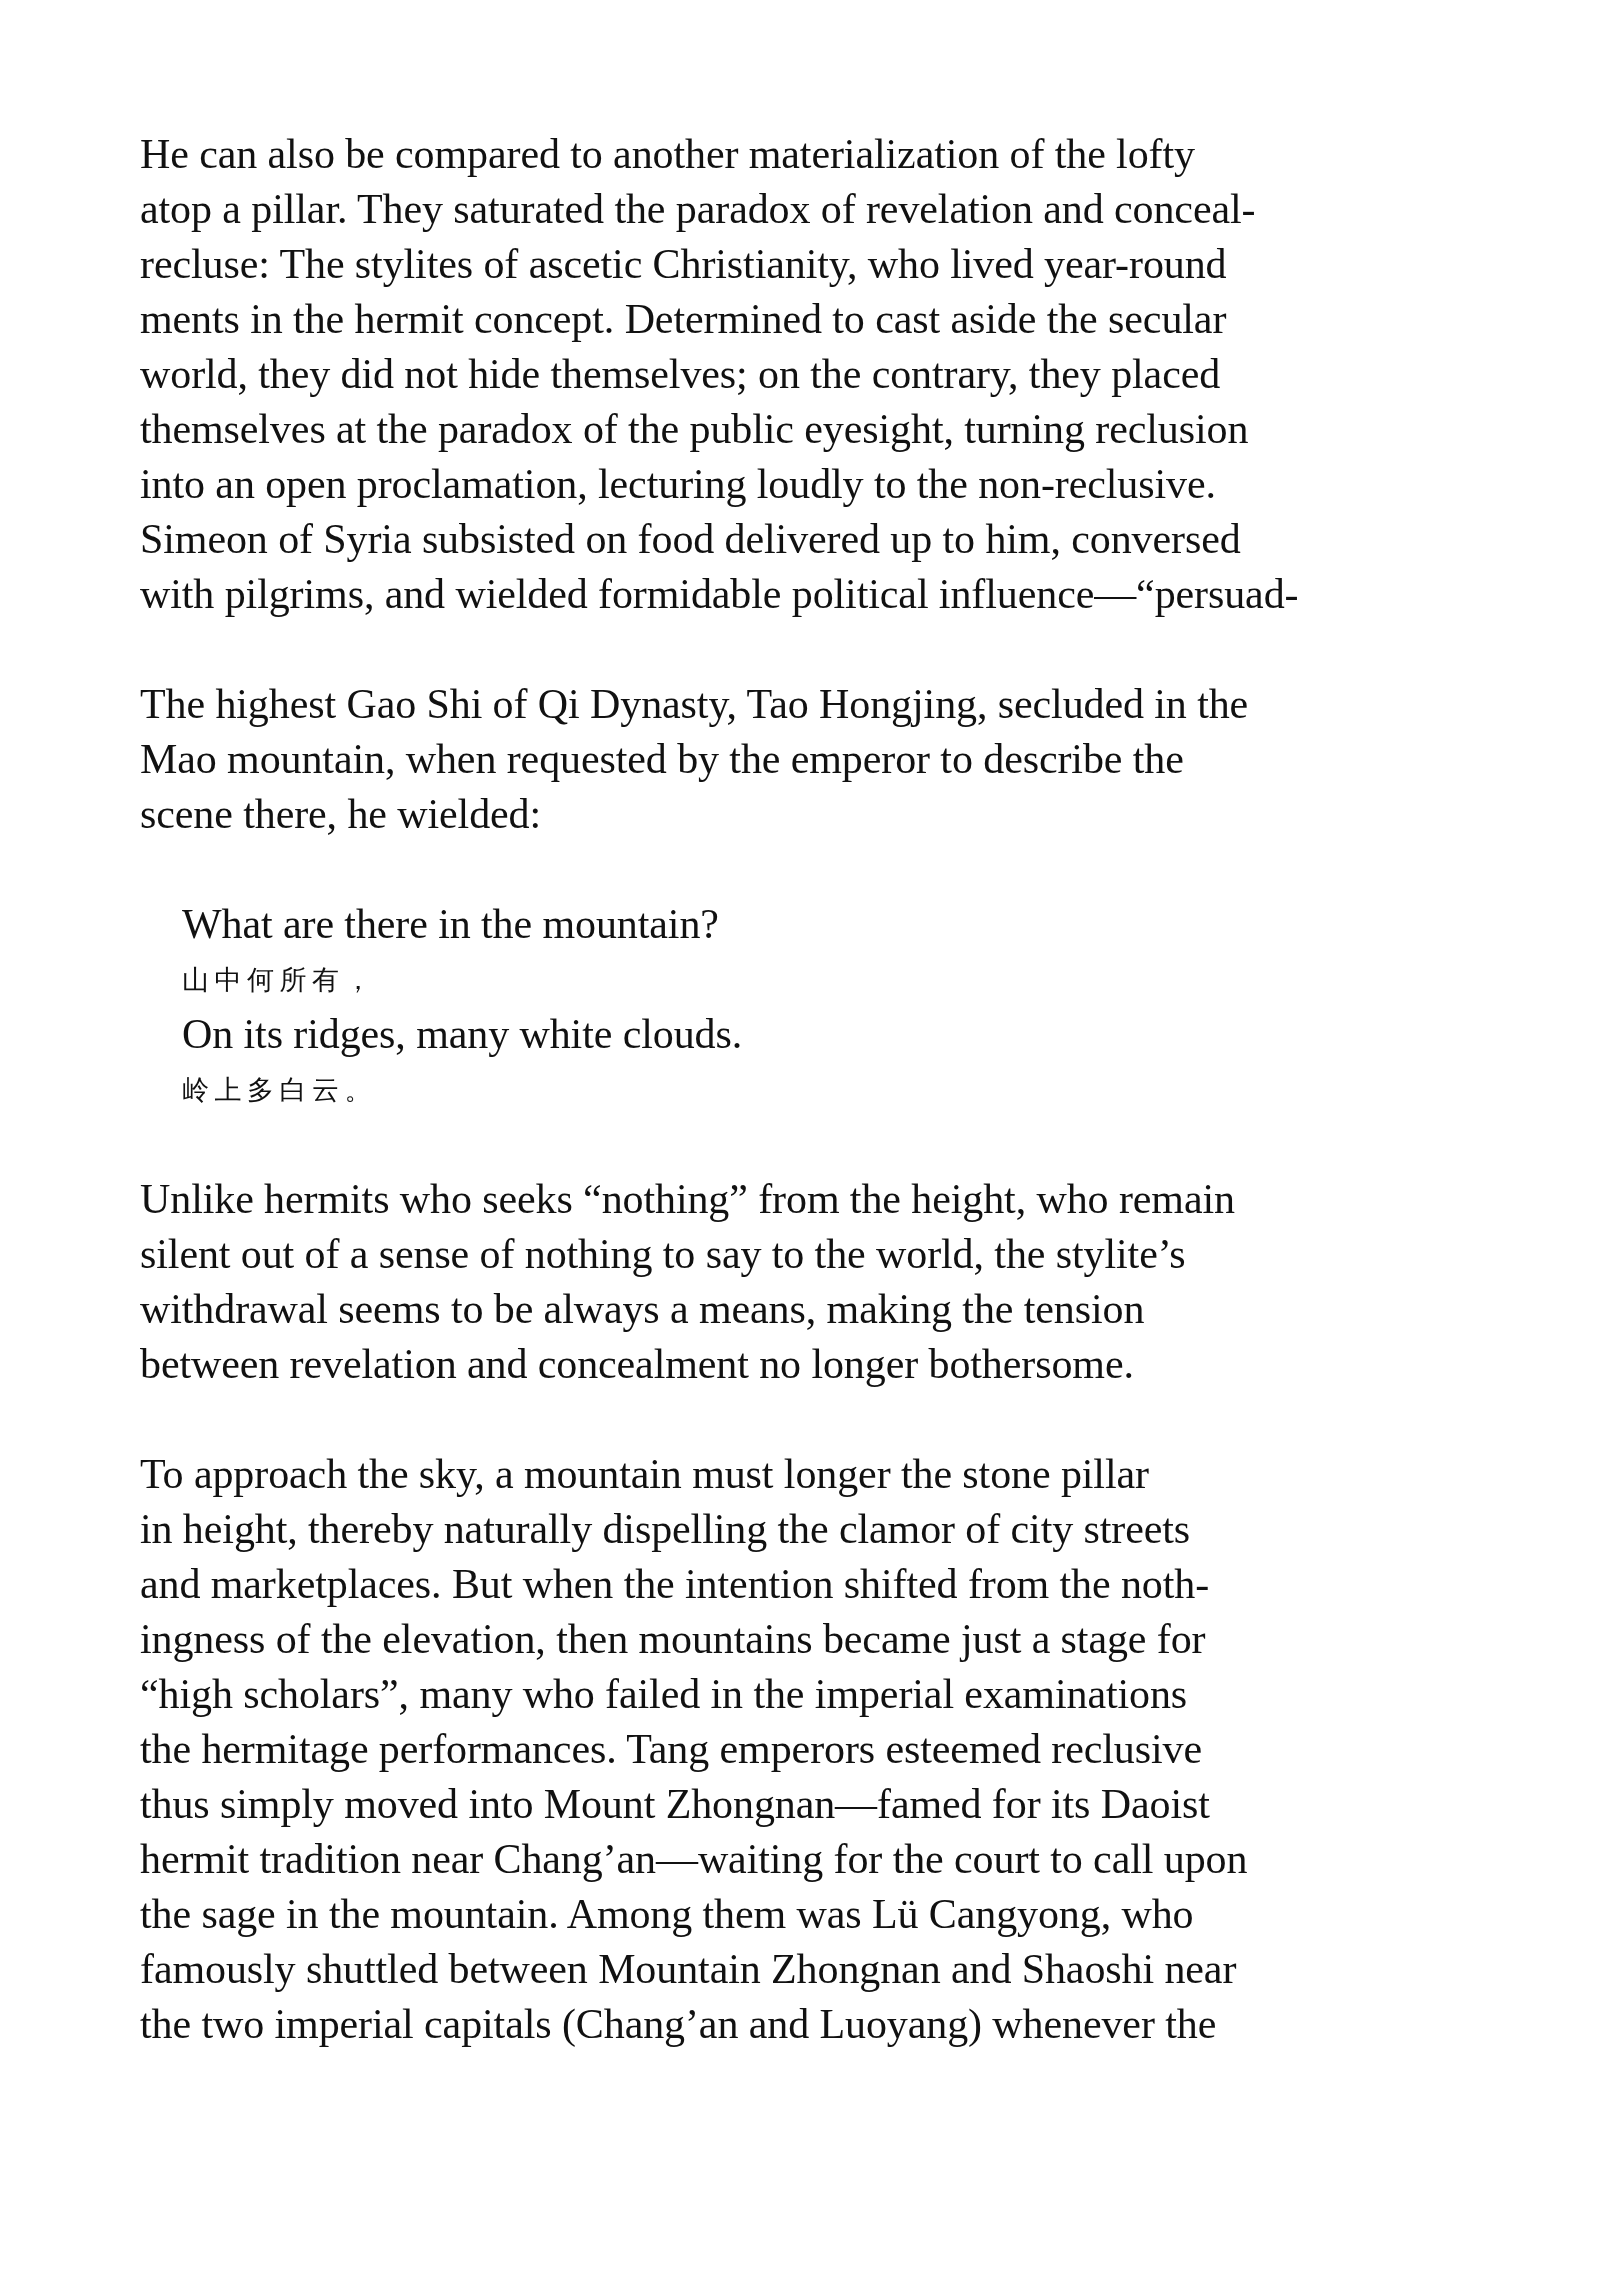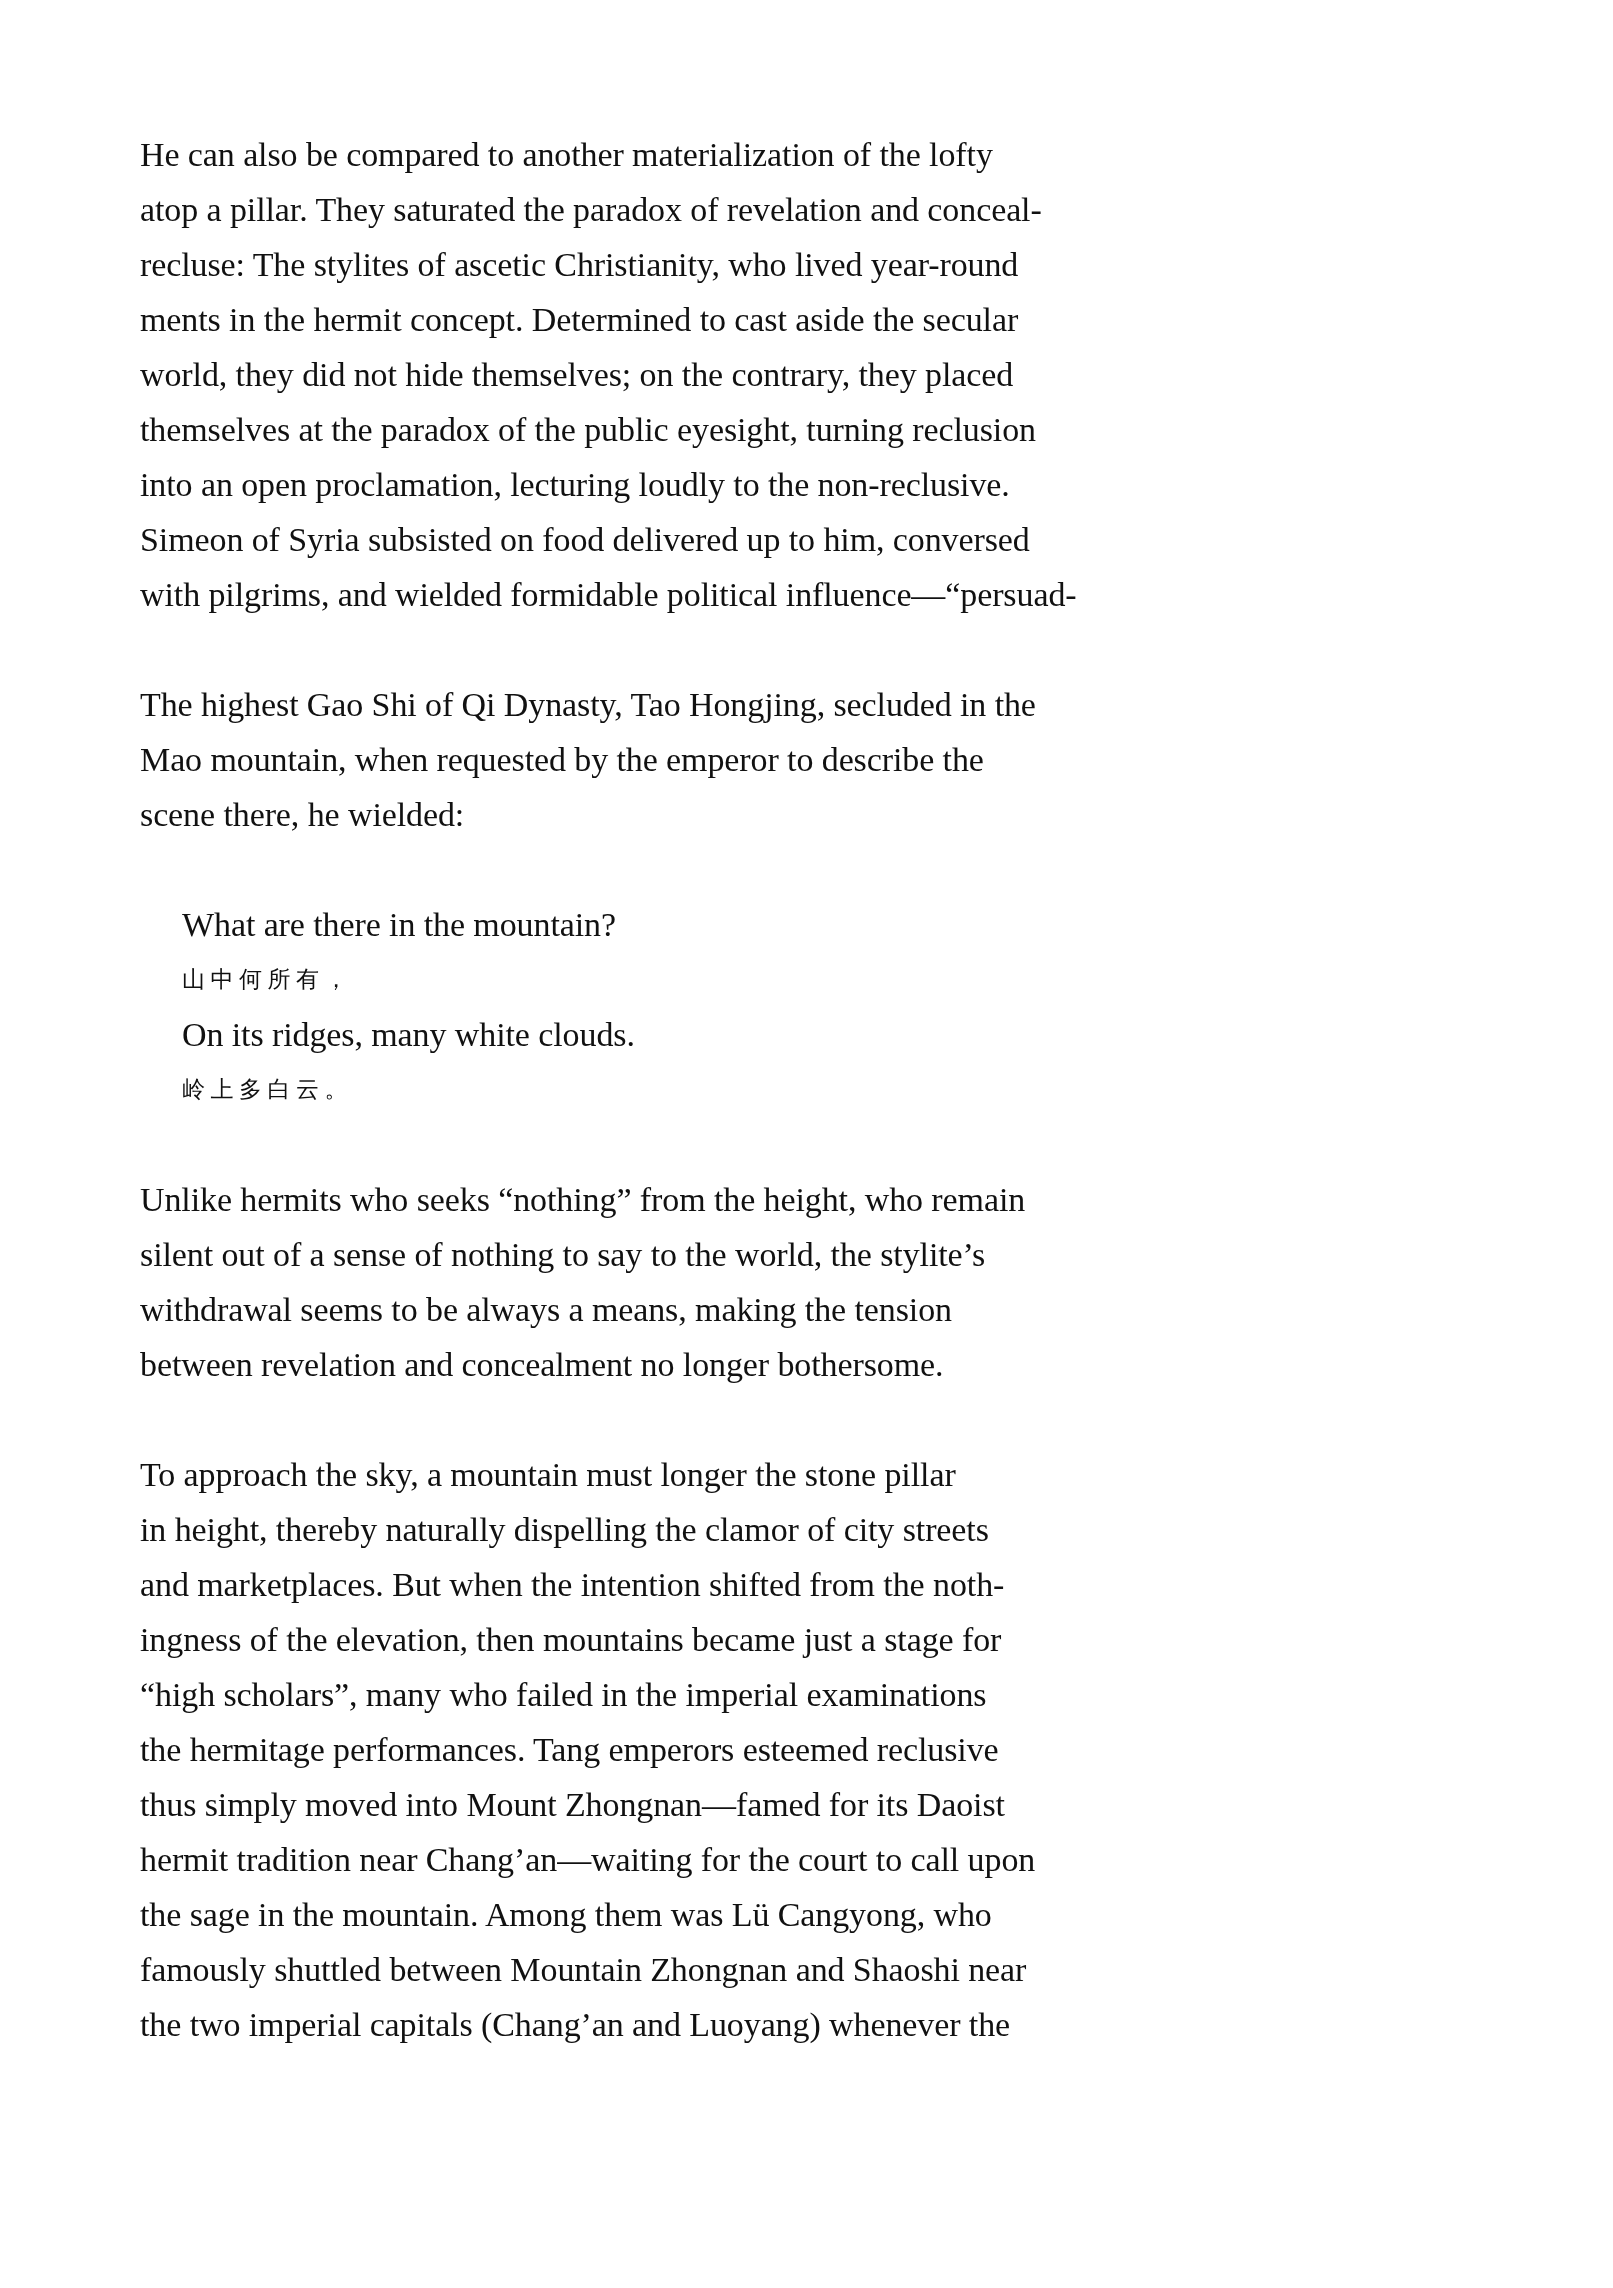--- a/index.html
+++ b/index.html
@@ -21,30 +21,30 @@
       top: 127px;
       width: 1347px;
     }
     .block {
       margin: 0 0 55px 0;
     }
     .line {
       display: block;
       height: 55px;
       line-height: 55px;
-      font-size: 34px;
+      font-size: 42px;
       white-space: nowrap;
       letter-spacing: -0.1px;
     }
     .poem {
       padding-left: 42px;
     }
     .poem .line.zh {
       font-family: "DejaVu Sans", sans-serif;
-      font-size: 23px;
+      font-size: 27px;
       letter-spacing: 5.5px;
     }
   </style>
 </head>
 <body>
 
 <div class="page">
 
   <div class="block">
     <span class="line">He can also be compared to another materialization of the lofty</span>

